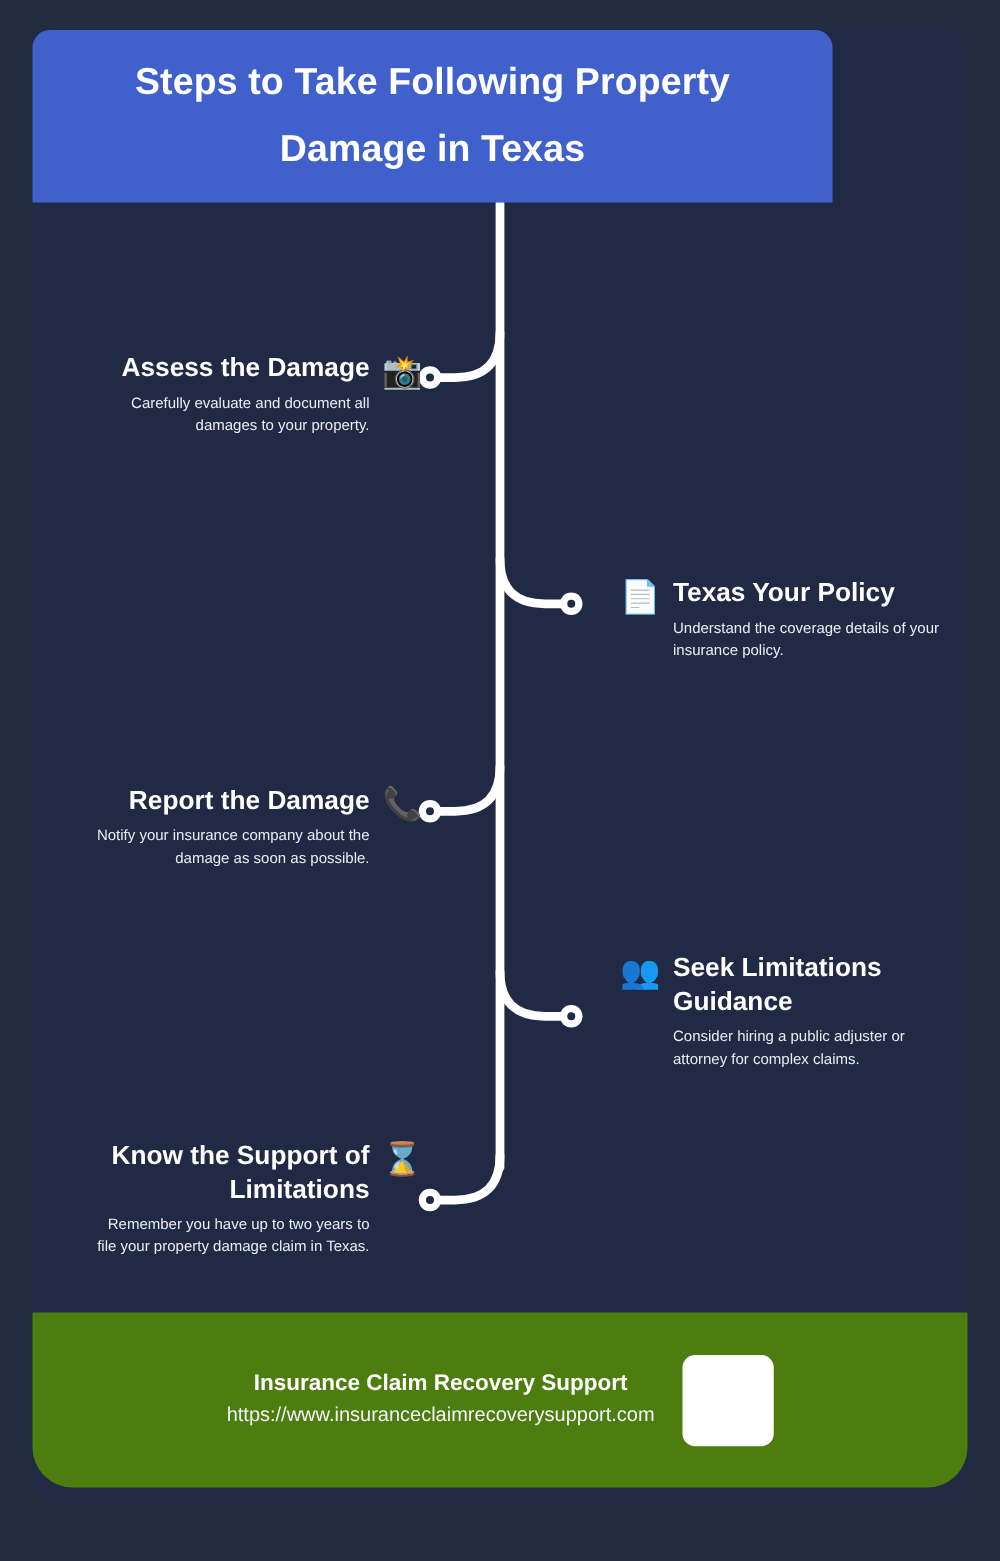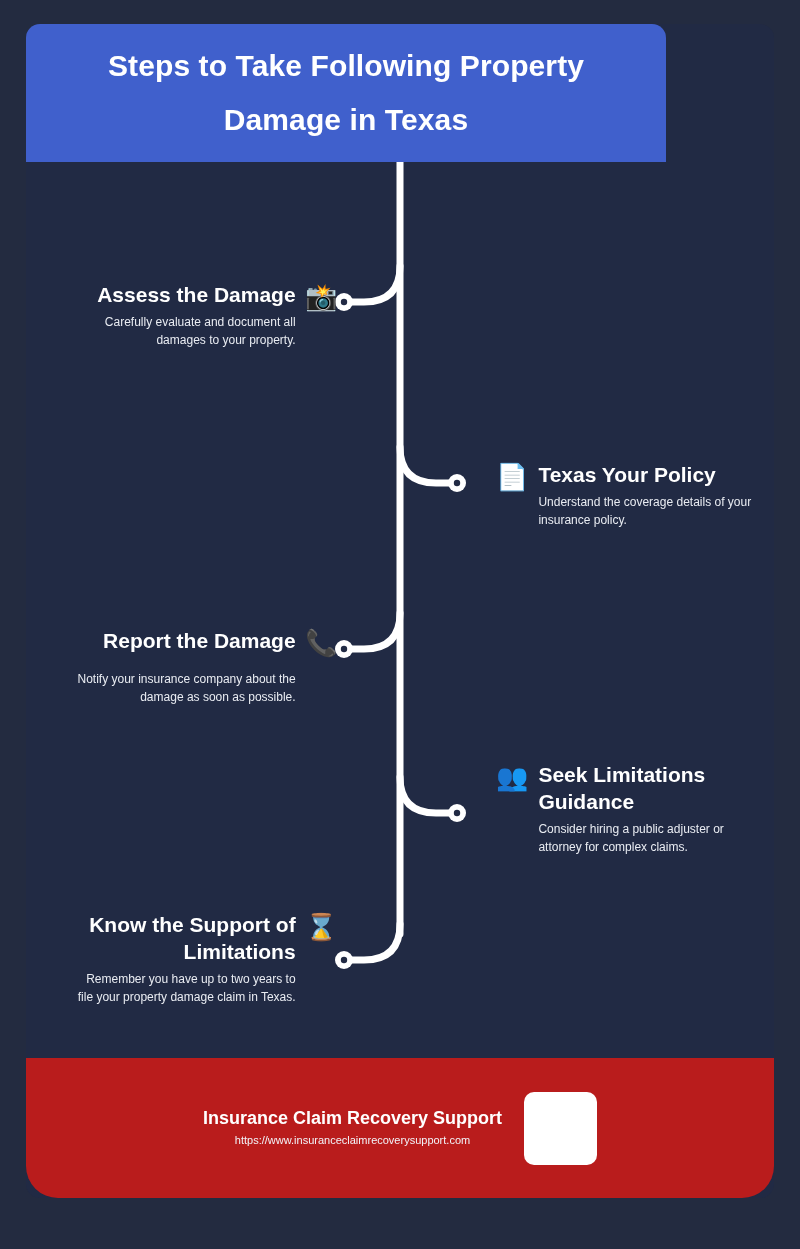--- a/index.html
+++ b/index.html
@@ -106,33 +106,33 @@
   }
 
   
   #step-0 { left: 0;     top: 258px; width: 312px; }
   #step-1 { left: 470px; top: 438px; width: 282px; }
   #step-2 { left: 0;     top: 604px; width: 312px; }
   #step-3 { left: 470px; top: 738px; width: 260px; }
   #step-4 { left: 0;     top: 888px; width: 312px; }
 
   #step-0 .step-text { width: 242px; }
-  #step-2 .step-text { width: 252px; gap: 11px; }
+  #step-2 .step-text { width: 252px; }
   #step-4 .step-text { width: 228px; }
   #step-1 .step-text { width: 242px; }
   #step-3 .step-text { width: 186px; }
 
   
   .footer {
     position: absolute;
     left: 0;
-    bottom: 0;
+    bottom: 8px;
     width: 748px;
     height: 140px;
-    background: #b91c1c;
+    background: #4d7c0f;
     border-radius: 0 0 32px 32px;
   }
   .footer-inner {
     position: absolute;
     left: 0;
     top: 0;
     width: 748px;
     height: 140px;
     display: flex;
     align-items: center;
@@ -146,21 +146,21 @@
     align-items: center;
   }
   .footer-brand {
     color: #ffffff;
     font-size: 18px;
     font-weight: bold;
     line-height: 1.35;
   }
   .footer-url {
     color: #f2f4f9;
-    font-size: 11px;
+    font-size: 16px;
     line-height: 1.6;
     margin-top: 2px;
   }
   .footer-qr {
     width: 73px;
     height: 73px;
     background: #ffffff;
     border-radius: 10px;
     flex: 0 0 auto;
   }

